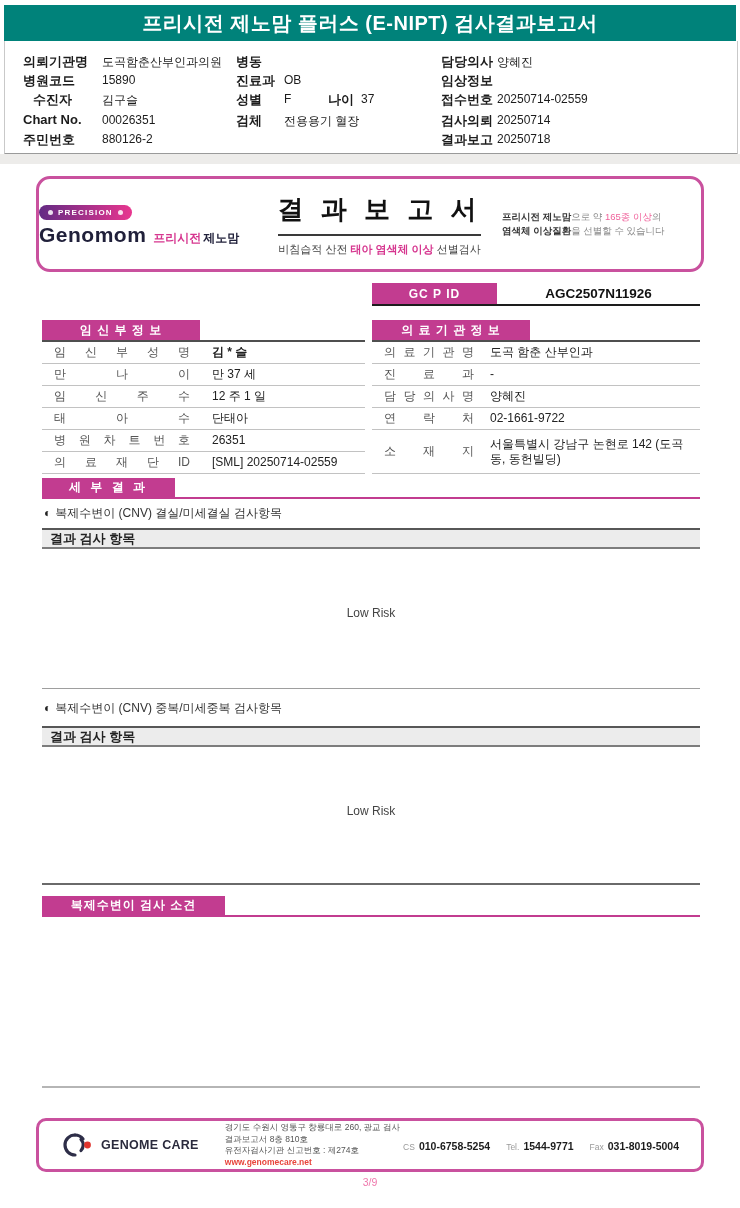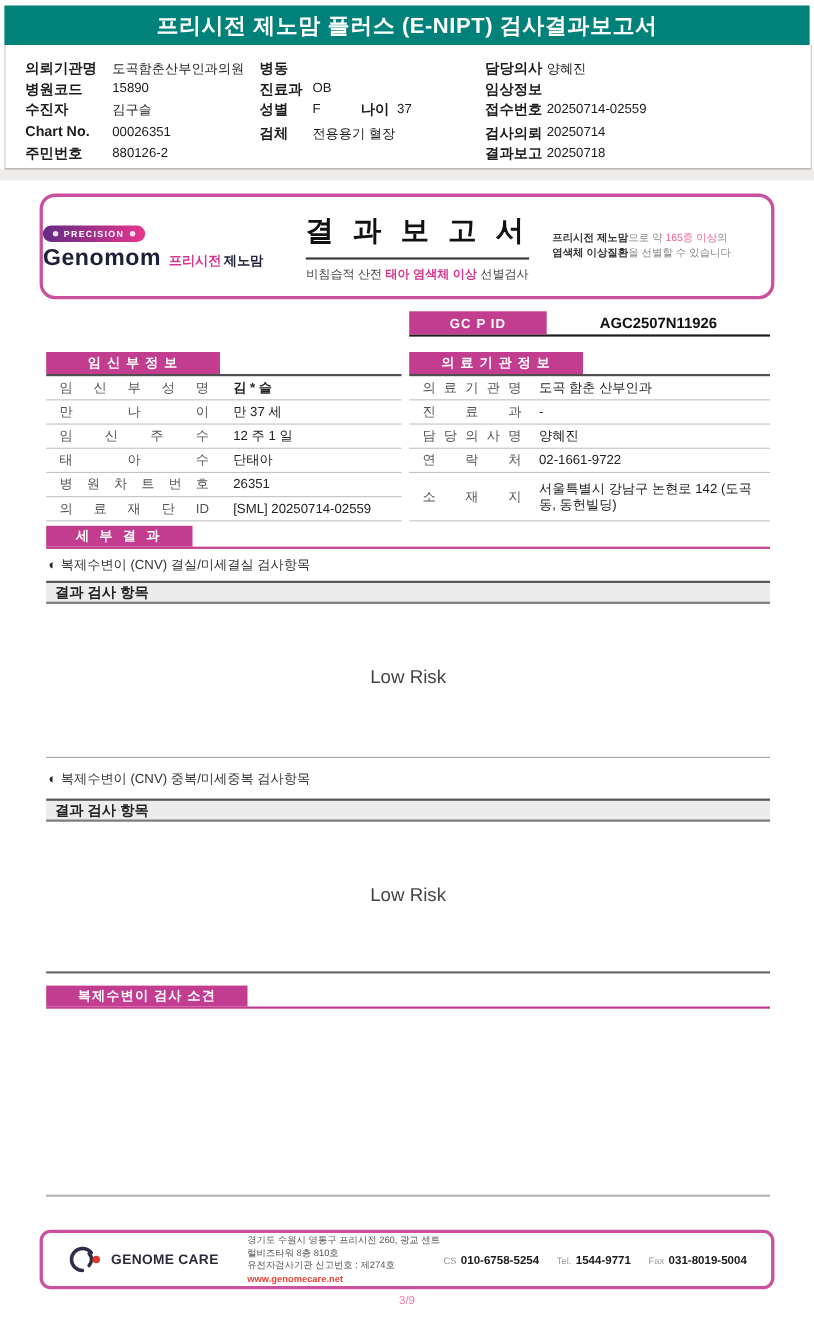--- a/index.html
+++ b/index.html
@@ -69,21 +69,21 @@
   .sec-detail .secbox{width:133px;letter-spacing:3px;}
   .sec-opinion{top:896px;}
   .sec-opinion .secbox{width:183px;letter-spacing:1px;}
 
   .bullet{position:absolute;left:44px;font-size:12px;color:#333;white-space:nowrap;}
   .bullet .dot{font-size:12px;color:#222;margin-right:4px;}
   .graybar{position:absolute;left:42px;width:658px;height:21px;background:#ececec;
            border-top:2px solid #575757;border-bottom:2px solid #7d7d7d;box-sizing:border-box;
            display:flex;align-items:center;}
   .graybar span{font-size:13px;font-weight:bold;color:#222;padding-left:8px;}
-  .risk{position:absolute;left:42px;width:658px;text-align:center;font-size:17px;color:#444;}
+  .risk{position:absolute;left:42px;width:658px;text-align:center;font-size:12px;color:#444;}
   .divider{position:absolute;left:42px;width:658px;}
 
   
   .footercard{position:absolute;left:36px;top:1118px;width:668px;height:54px;background:#fff;
               border:3px solid #c9519e;border-radius:10px;box-sizing:border-box;
               display:flex;align-items:center;padding:0 22px;}
   .flogo{display:flex;align-items:center;gap:6px;width:150px;}
   .flogo .nm{font-size:12.5px;font-weight:bold;color:#2b2b3d;letter-spacing:.3px;white-space:nowrap;}
   .faddr{margin-left:26px;font-size:8.5px;color:#555;line-height:11.5px;}
   .faddr .web{color:#e8453c;font-weight:bold;}
@@ -109,21 +109,21 @@
     <span class="lb" style="left:231px;top:12px">병동</span>
     <span class="lb" style="left:436px;top:12px">담당의사</span>
     <span style="left:492px;top:13px">양혜진</span>
 
     <span class="lb" style="left:18px;top:31px">병원코드</span>
     <span style="left:97px;top:32px">15890</span>
     <span class="lb" style="left:231px;top:31px">진료과</span>
     <span style="left:279px;top:32px">OB</span>
     <span class="lb" style="left:436px;top:31px">임상정보</span>
 
-    <span class="lb" style="left:18px;top:50px">수진자</span>
+    <span class="lb" style="left:28px;top:50px">수진자</span>
     <span style="left:97px;top:51px">김구슬</span>
     <span class="lb" style="left:231px;top:50px">성별</span>
     <span style="left:279px;top:51px">F</span>
     <span class="lb" style="left:323px;top:50px">나이</span>
     <span style="left:356px;top:51px">37</span>
     <span class="lb" style="left:436px;top:50px">접수번호</span>
     <span style="left:492px;top:51px">20250714-02559</span>
 
     <span class="lb" style="left:18px;top:71px">Chart No.</span>
     <span style="left:97px;top:72px">00026351</span>
@@ -245,21 +245,21 @@
     <div class="flogo">
       <svg width="34" height="28" viewBox="0 0 34 28">
         <path d="M14 4 a10 10 0 1 0 0 20" fill="none" stroke="#2e2e48" stroke-width="3.2" stroke-linecap="round"></path>
         <path d="M14 4 a10 10 0 0 1 8 4" fill="none" stroke="#2e2e48" stroke-width="3.2" stroke-linecap="round"></path>
         <path d="M20 8.5 a8 8 0 0 1 0 11" fill="none" stroke="#2e2e48" stroke-width="3.2" stroke-linecap="round"></path>
         <circle cx="26.5" cy="14" r="3.4" fill="#e0352f"></circle>
       </svg>
       <span class="nm">GENOME CARE</span>
     </div>
     <div class="faddr">
-      <div>경기도 수원시 영통구 프리시전 260, 광교 센트럴비즈타워 8층 810호</div>
+      <div>경기도 수원시 영통구 창룡대로 260, 광교 검사결과보고서 8층 810호</div>
       <div>유전자검사기관 신고번호 : 제274호</div>
       <div class="web">www.genomecare.net</div>
     </div>
     <div class="fcontacts">
       <span><span class="cl">CS</span><span class="cv">010-6758-5254</span></span>
       <span><span class="cl">Tel.</span><span class="cv">1544-9771</span></span>
       <span><span class="cl">Fax</span><span class="cv">031-8019-5004</span></span>
     </div>
   </div>
 

